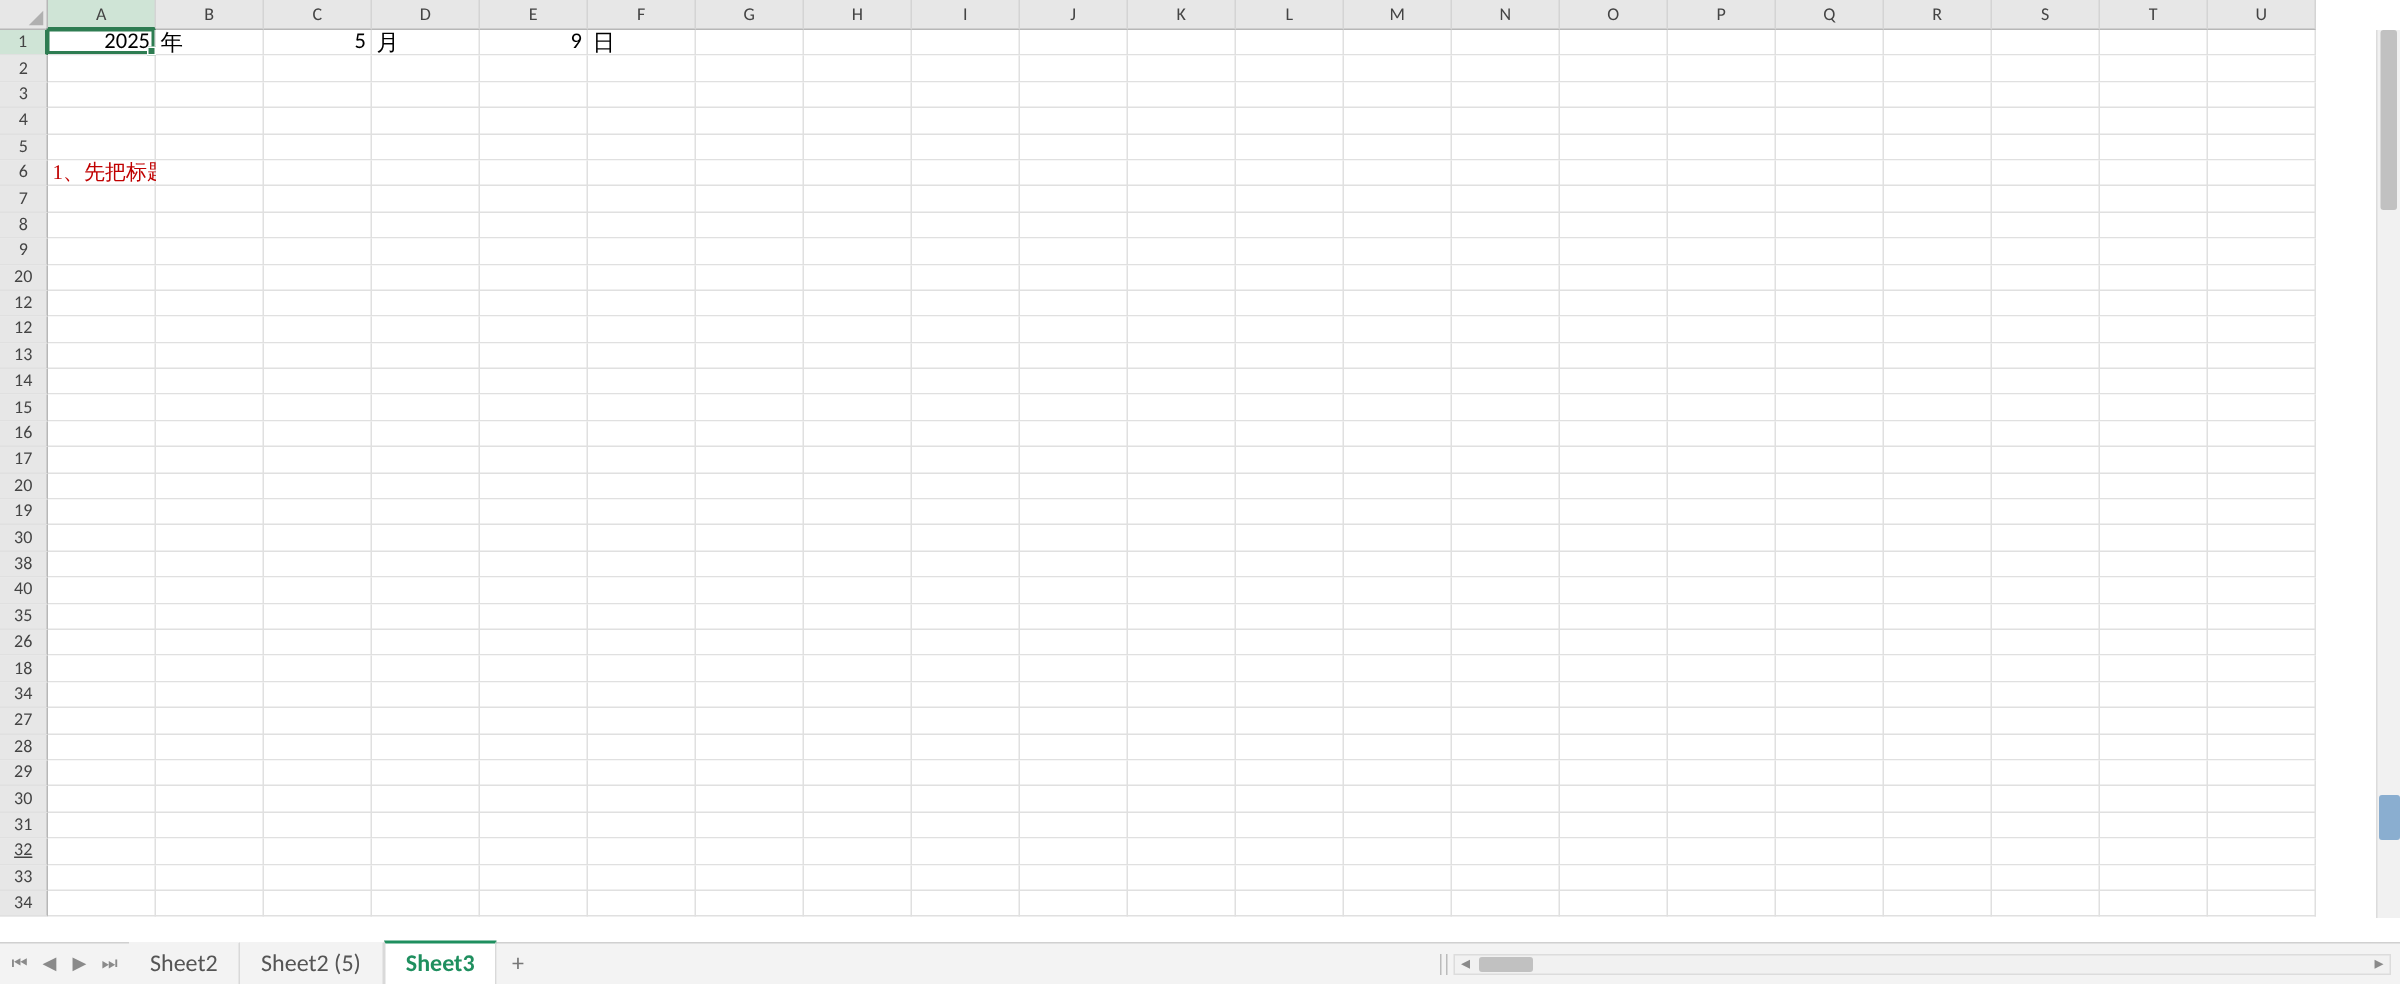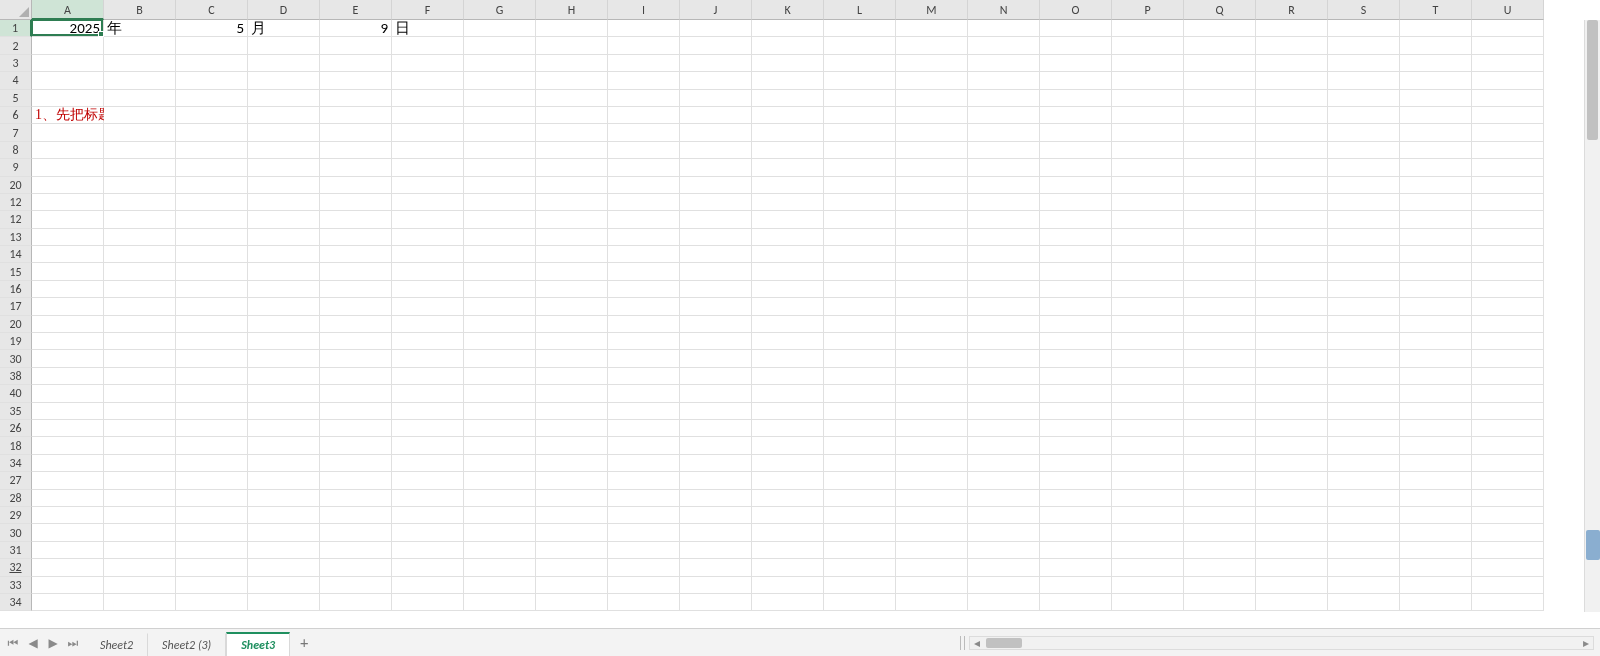--- a/index.html
+++ b/index.html
@@ -73,24 +73,23 @@
     
     .tabbar {
       position: absolute; left: 0; right: 0; bottom: 0; height: 28px;
       background: #f3f3f3; border-top: 1px solid #d0d0d0;
       display: flex; align-items: center;
     }
     .nav-btns { display: flex; align-items: center; padding: 0 6px; gap: 6px; }
     .nav-btn { width: 14px; height: 14px; display: flex; align-items: center; justify-content: center; color: #8a8a8a; cursor: pointer; }
     .tabs { display: flex; align-items: flex-end; height: 100%; }
     .tab {
-      padding: 4px 14px; font-size: 12px; color: #555;
+      padding: 4px 14px; font-size: 16px; color: #555;
       border-right: 1px solid #d9d9d9; background: #f3f3f3; cursor: pointer;
       border-top: 1px solid transparent;
-      font-style: italic;
     }
     .tab.active {
       background: #fff; color: #1f8f5f; font-weight: bold;
       border-top: 2px solid #1f8f5f; border-left: 1px solid #d9d9d9; border-right: 1px solid #d9d9d9;
     }
     .add-tab { width: 28px; text-align: center; color: #777; cursor: pointer; font-size: 16px; line-height: 14px; }
     .hscroll-area {
       margin-left: auto; display: flex; align-items: center; height: 100%;
       width: 640px; padding-right: 6px;
     }
@@ -975,21 +974,21 @@
 
 <div class="tabbar">
   <div class="nav-btns">
     <span class="nav-btn">⏮</span>
     <span class="nav-btn">◀</span>
     <span class="nav-btn">▶</span>
     <span class="nav-btn">⏭</span>
   </div>
   <div class="tabs" id="tabs">
       <div class="tab">Sheet2</div>
-      <div class="tab">Sheet2 (3)</div>
+      <div class="tab">Sheet2 (5)</div>
       <div class="tab active">Sheet3</div>
     </div>
   <div class="add-tab">+</div>
   <div class="hscroll-area">
     <div class="hscroll-split"></div>
     <div class="hscroll">
       <div class="btn left">◂</div>
       <div class="thumb"></div>
       <div class="btn right">▸</div>
     </div>

